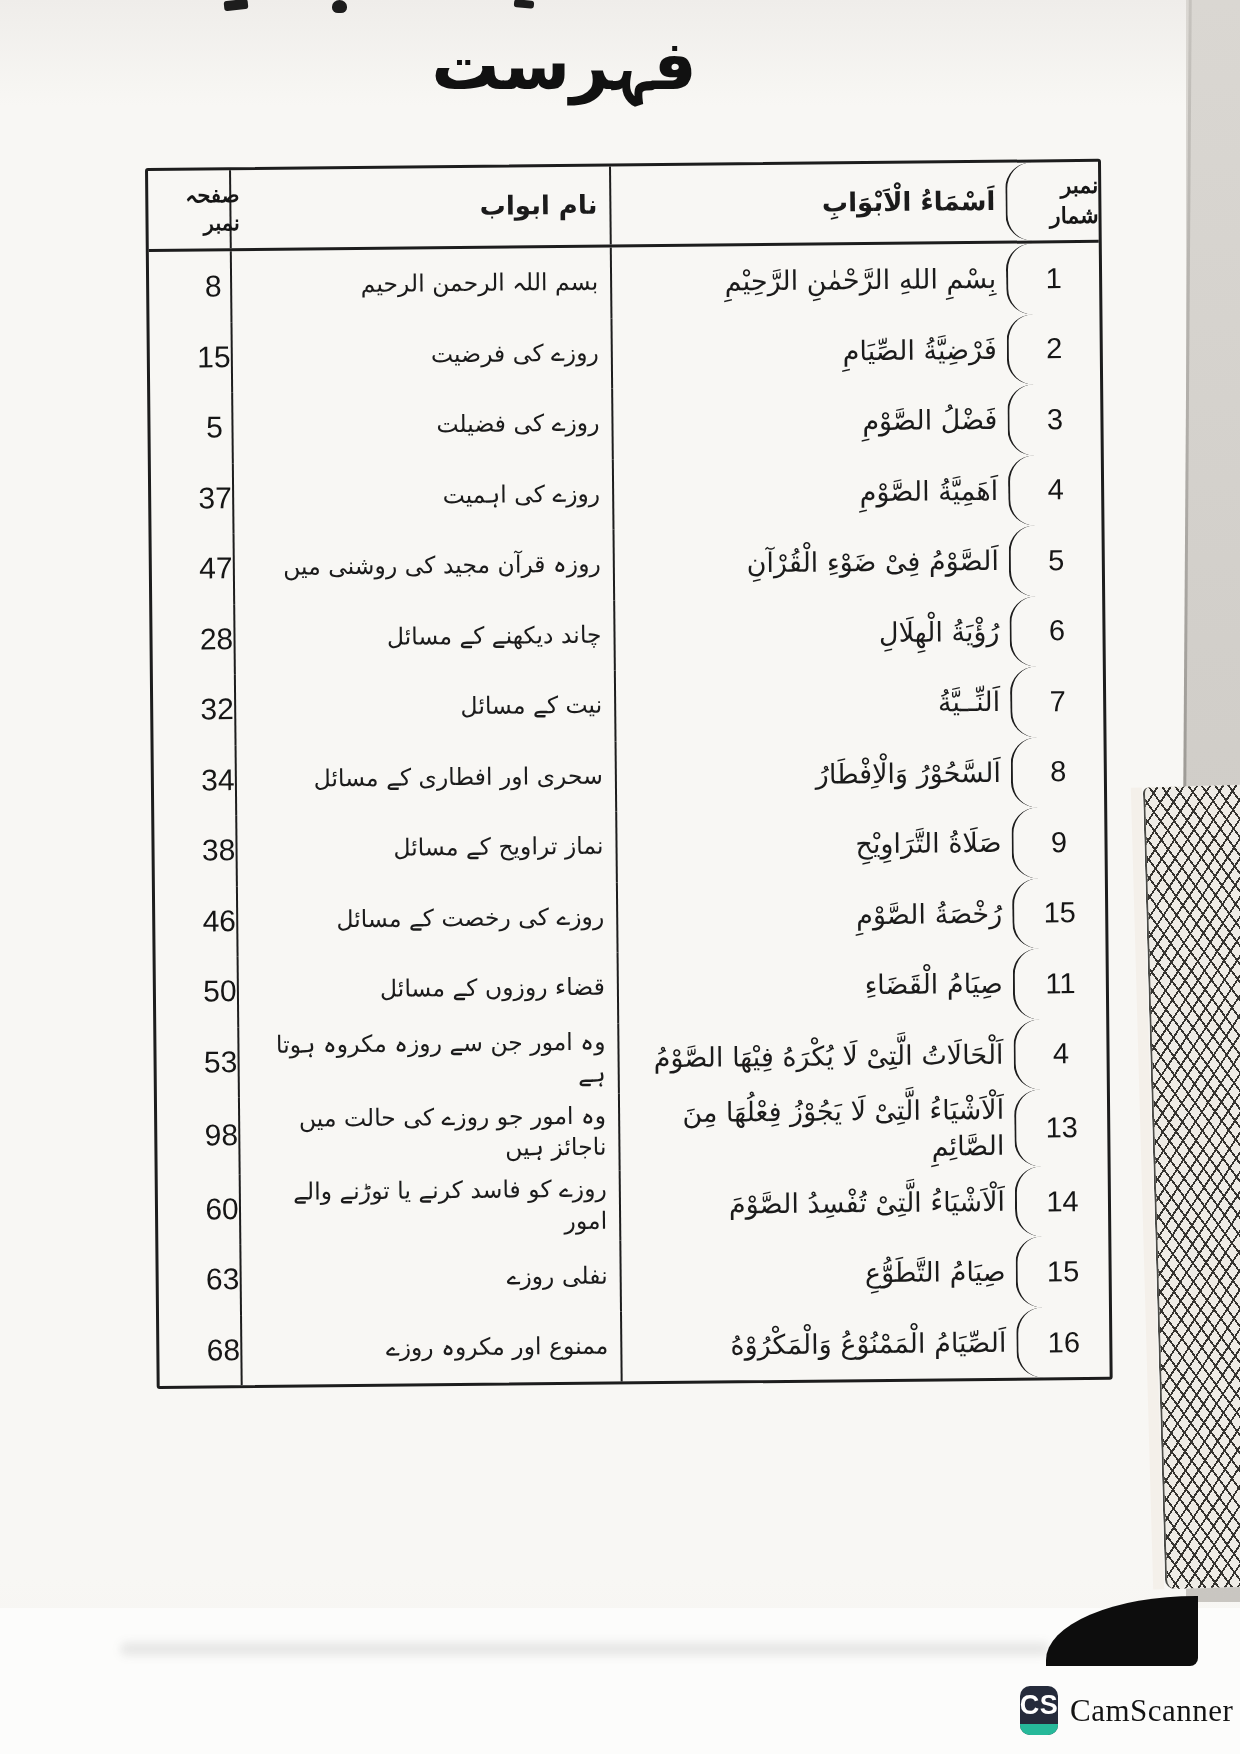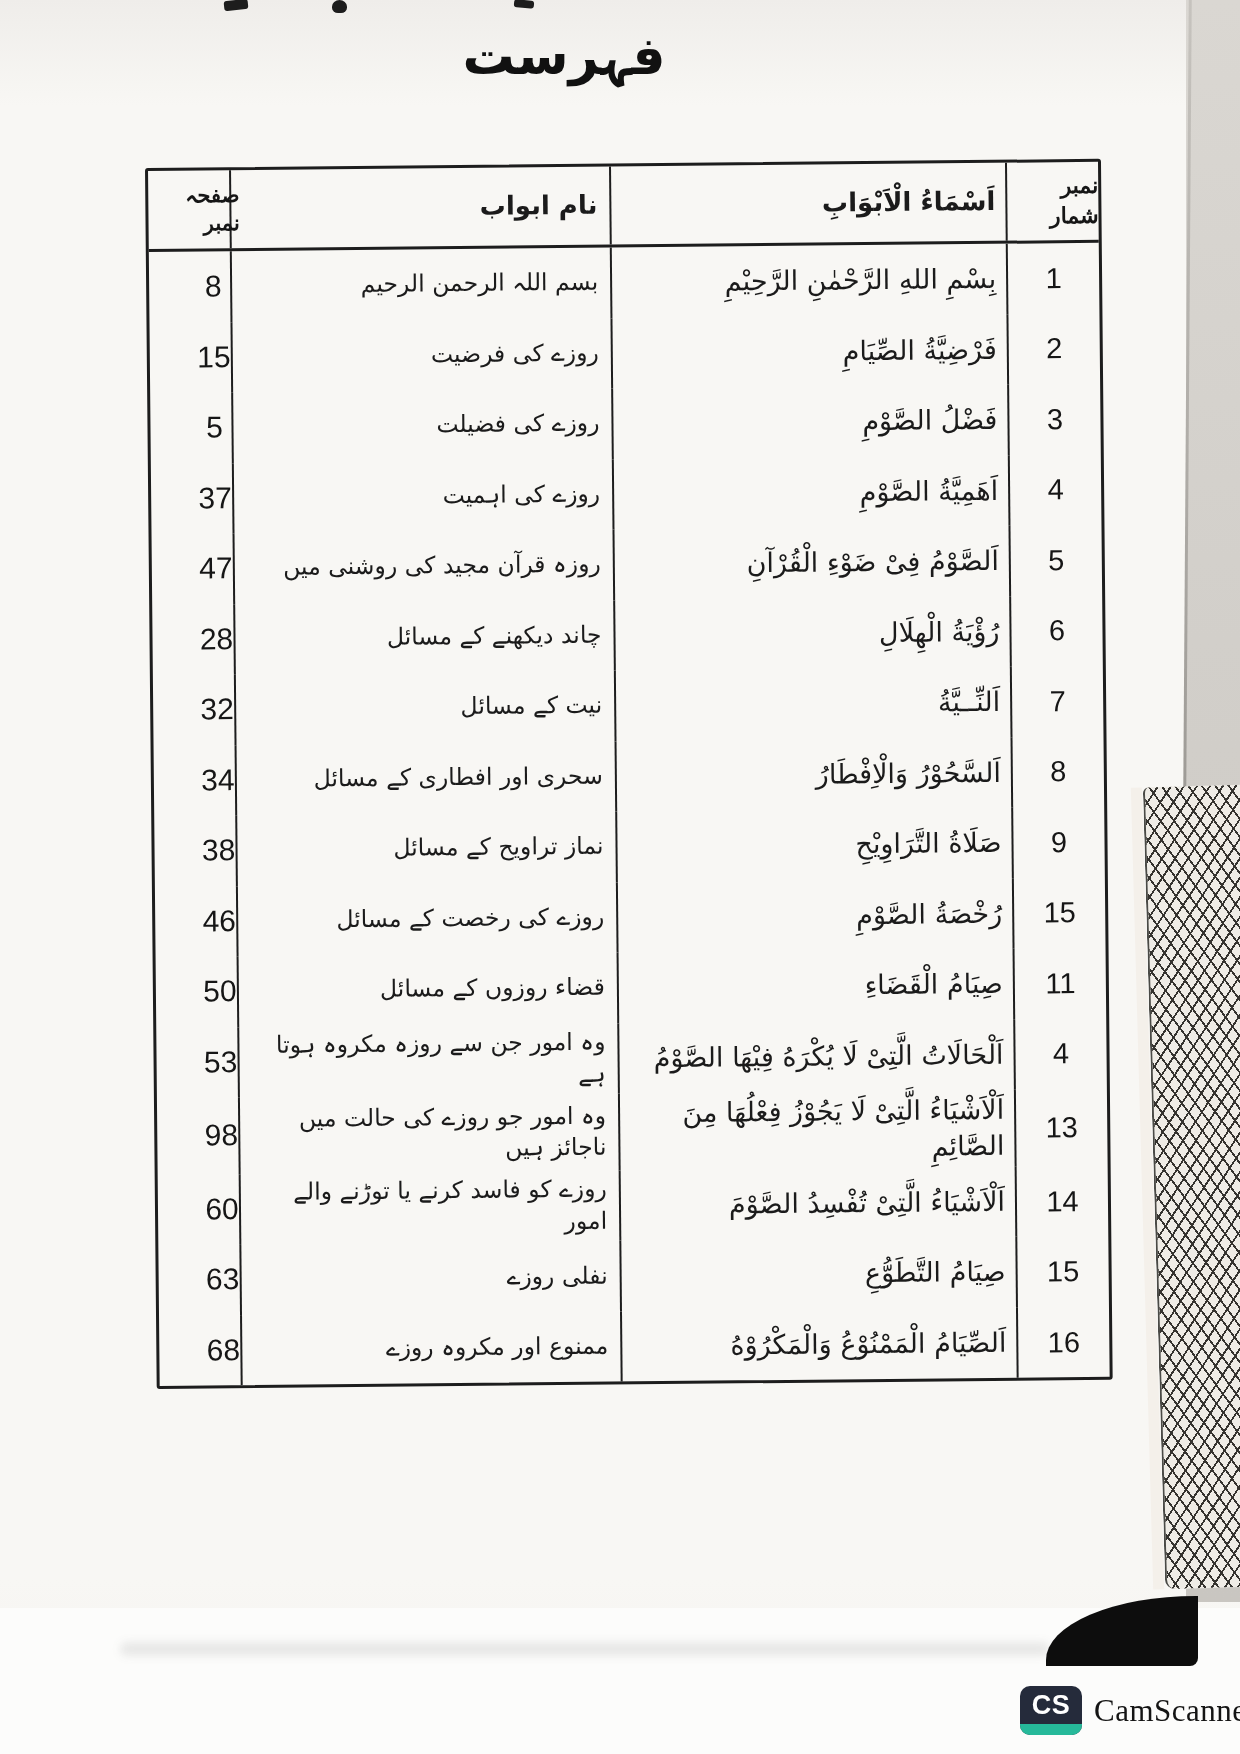--- a/index.html
+++ b/index.html
@@ -25,43 +25,43 @@
   .bottom-smudge{position:absolute;left:120px;top:1642px;width:930px;height:14px;
     background:rgba(60,58,55,.10);border-radius:8px;filter:blur(4px);}
   .black-wedge{position:absolute;left:1046px;top:1596px;width:152px;height:70px;
     background:#0d0d0d;border-top-left-radius:150px 64px;border-bottom-right-radius:8px;}
   .ink-mark{position:absolute;background:#1d1d1d;border-radius:3px;}
   .ink-a{left:224px;top:0;width:24px;height:10px;transform:rotate(-6deg);}
   .ink-b{left:332px;top:0;width:15px;height:13px;border-radius:50% 50% 40% 40%;}
   .ink-c{left:514px;top:0;width:20px;height:8px;transform:rotate(5deg);}
   
   .page-title{position:absolute;left:0;right:140px;top:26px;margin:0;
-    text-align:center;font-size:52px;font-weight:bold;letter-spacing:1px;color:#111;padding-left:28px;}
+    text-align:center;font-size:68px;font-weight:bold;letter-spacing:1px;color:#111;padding-left:28px;}
   
   .toc-table{position:absolute;left:145px;top:168px;width:950px;
     direction:rtl;border:3px solid #1d1d1d;border-radius:3px;
     transform:rotate(-0.55deg);transform-origin:left top;background:transparent;}
   .thead{display:grid;grid-template-columns:93px 396px 380px 81px;
     border-bottom:3px solid #1d1d1d;min-height:78px;}
   .row{display:grid;grid-template-columns:93px 396px 380px 81px;min-height:70.5px;}
   .cell{display:flex;align-items:center;line-height:1.35;}
   .c-serial{border-left:2.5px solid #1d1d1d;justify-content:center;
-    font-family:"Liberation Sans",sans-serif;font-size:29px;color:#161616;}
+    font-family:"Liberation Sans",sans-serif;font-size:29px;color:#161616;border-radius:26px;}
   .c-arabic{border-left:2.5px solid #1d1d1d;justify-content:flex-start;
     padding:2px 10px;font-size:27px;font-weight:500;}
   .c-urdu{border-left:2.5px solid #1d1d1d;justify-content:flex-start;
     padding:2px 12px;font-size:23.5px;}
   .c-page{justify-content:center;font-family:"Liberation Sans",sans-serif;
     font-size:30px;color:#161616;margin-left:47px;}
   .h-cell{font-size:26px;font-weight:bold;}
   .h-serial{font-size:22px;}
   .h-page{font-size:21px;font-weight:bold;}
   
   .watermark{position:absolute;left:1020px;top:1686px;display:flex;align-items:center;gap:12px;}
-  .cs-logo{position:relative;width:62px;height:49px;border-radius:10px;background:#252b3b;
+  .cs-logo{position:relative;width:38px;height:49px;border-radius:10px;background:#252b3b;
     display:flex;align-items:flex-start;justify-content:center;overflow:hidden;flex:0 0 auto;}
   .cs-logo span{color:#ffffff;font-family:"Liberation Sans",sans-serif;font-weight:bold;
     font-size:27px;line-height:38px;letter-spacing:.5px;}
   .cs-teal{position:absolute;left:0;right:0;bottom:0;height:11px;background:#26b99a;}
   .cs-text{font-family:"Liberation Serif",serif;font-size:31px;color:#141414;letter-spacing:.5px;}
 </style>
 </head>
 <body>
 
 <div>

